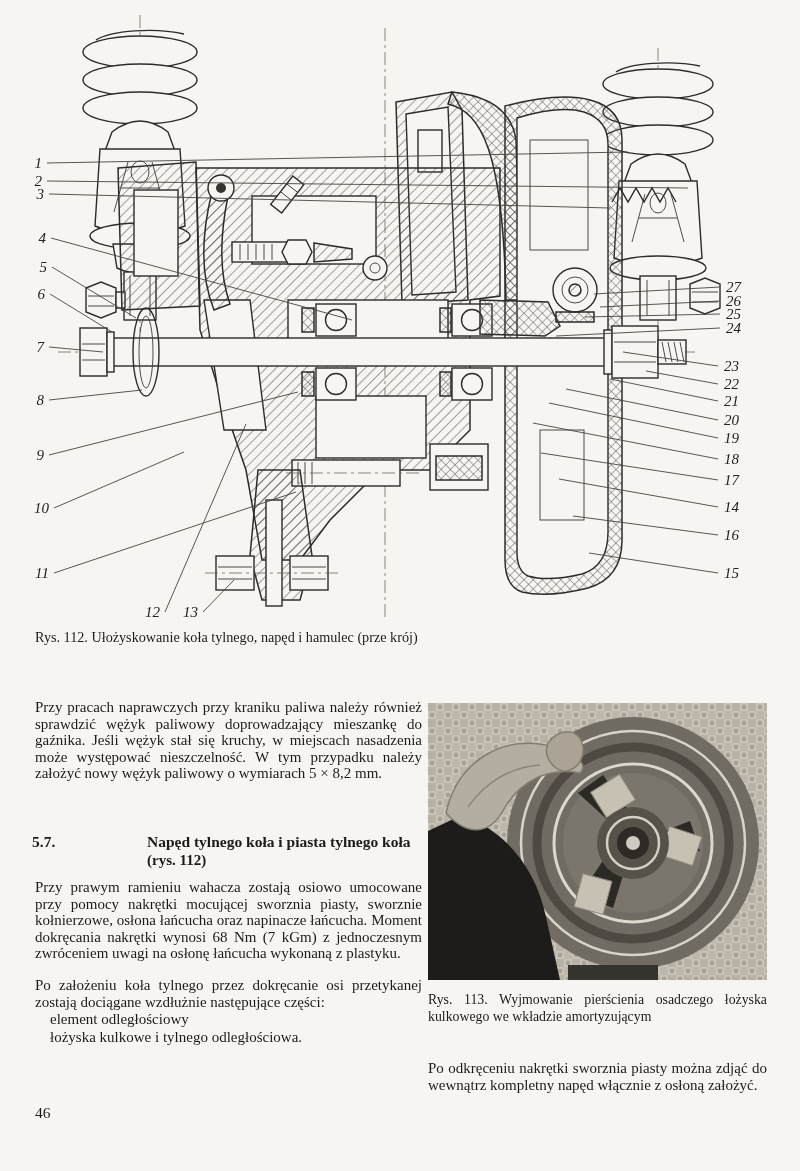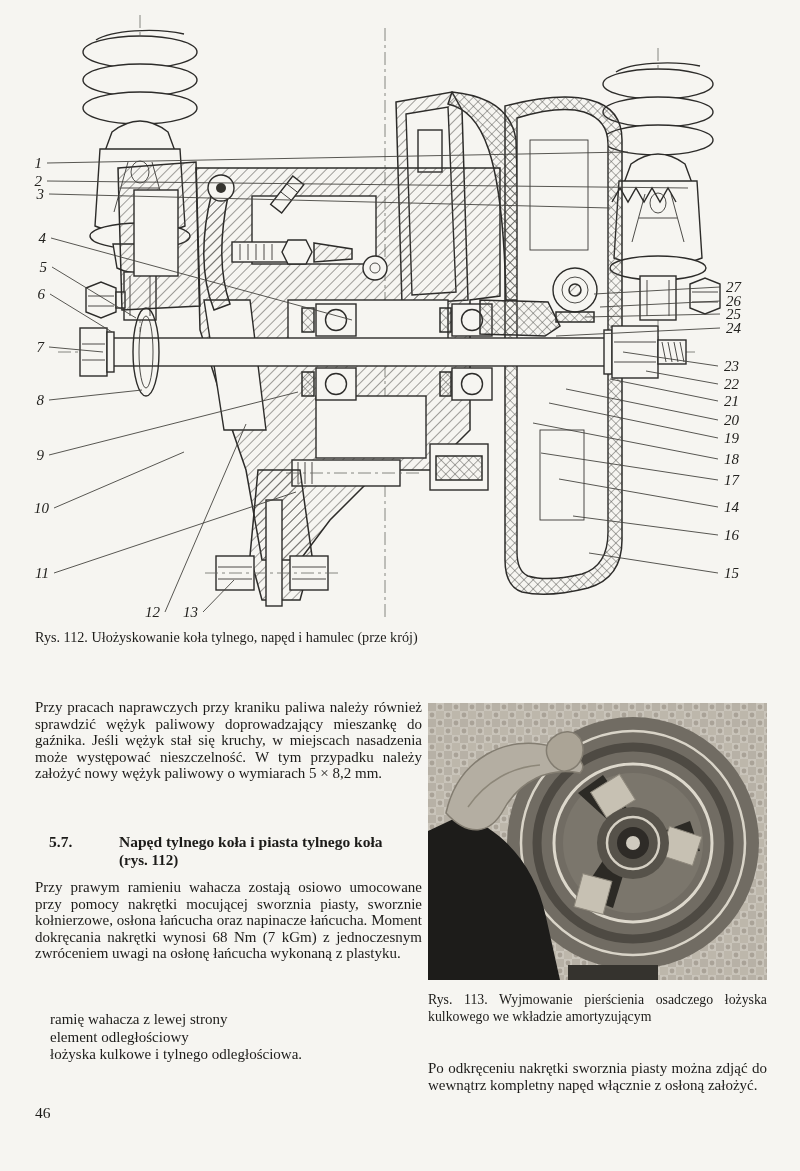--- a/index.html
+++ b/index.html
@@ -20,21 +20,21 @@
   .wh{fill:#f6f5f1;stroke:#2d2c2a;stroke-width:1.4;}
   .hat{fill:url(#hatch);stroke:#2d2c2a;stroke-width:1.5;}
   .xhat{fill:url(#xhatch);stroke:#2d2c2a;stroke-width:1.5;}
   .cline{fill:none;stroke:#6a6965;stroke-width:0.8;stroke-dasharray:13 4 3 4;}
   .leader{stroke:#45443f;stroke-width:0.9;fill:none;}
   .callout-num{font-family:"Liberation Serif","DejaVu Serif",serif;font-style:italic;font-size:15px;fill:#23221f;}
   
   .cap112{position:absolute;left:35px;top:629px;width:620px;font-size:14.2px;line-height:17px;}
   .para{position:absolute;text-align:justify;font-size:15px;line-height:16.6px;}
   #para1{left:35px;top:699px;width:387px;}
-  .sec-head{position:absolute;left:49px;top:833px;width:387px;display:flex;}
+  .sec-head{position:absolute;left:32px;top:833px;width:387px;display:flex;gap:45px;}
   .sec-num{width:70px;font-weight:bold;font-size:15.5px;}
   .sec-title{flex:1;font-weight:bold;font-size:15.5px;line-height:18px;}
   .sec-sub{font-weight:bold;font-size:15px;}
   #para2{left:35px;top:879px;width:387px;}
   #para3{left:35px;top:977px;width:387px;}
   .parts-list{position:absolute;left:50px;top:1011px;width:372px;font-size:15px;line-height:17.5px;}
   .page-num{position:absolute;left:35px;top:1104px;font-size:15.5px;}
   
   .fig113{position:absolute;left:428px;top:703px;width:339px;height:277px;background:#c9c4bb;}
   .cap113{position:absolute;left:428px;top:992px;width:339px;font-size:13.8px;line-height:16.5px;text-align:justify;}
@@ -262,23 +262,23 @@
 
   <div class="sec-head">
     <div class="sec-num">5.7.</div>
     <div class="sec-title">
       <span>Napęd tylnego koła i piasta tylnego koła</span><br>
       <span class="sec-sub">(rys. 112)</span>
     </div>
   </div>
 
   <div id="para2" class="para">Przy prawym ramieniu wahacza zostają osiowo umocowane przy pomocy nakrętki mocującej sworznia piasty, sworznie kołnierzowe, osłona łańcucha oraz napinacze łańcucha. Moment dokręcania nakrętki wynosi 68 Nm (7 kGm) z jednoczesnym zwróceniem uwagi na osłonę łańcucha wykonaną z plastyku.</div>
+  <div id="para3" class="para">Po założeniu koła tylnego przez dokręcanie osi przetykanej zostają dociągane wzdłużnie następujące części:</div>
 
   <div class="parts-list">
-      <div class="list-item">ramię wahacza z lewej strony</div>
       <div class="list-item">element odległościowy</div>
       <div class="list-item">łożyska kulkowe i tylnego odległościowa.</div>
     </div>
 
   <div class="page-num">46</div>
 
   <div class="fig113">
     <svg width="339" height="277" viewBox="0 0 339 277">
       <defs>
         <pattern id="fabric" width="16" height="16" patternUnits="userSpaceOnUse">

